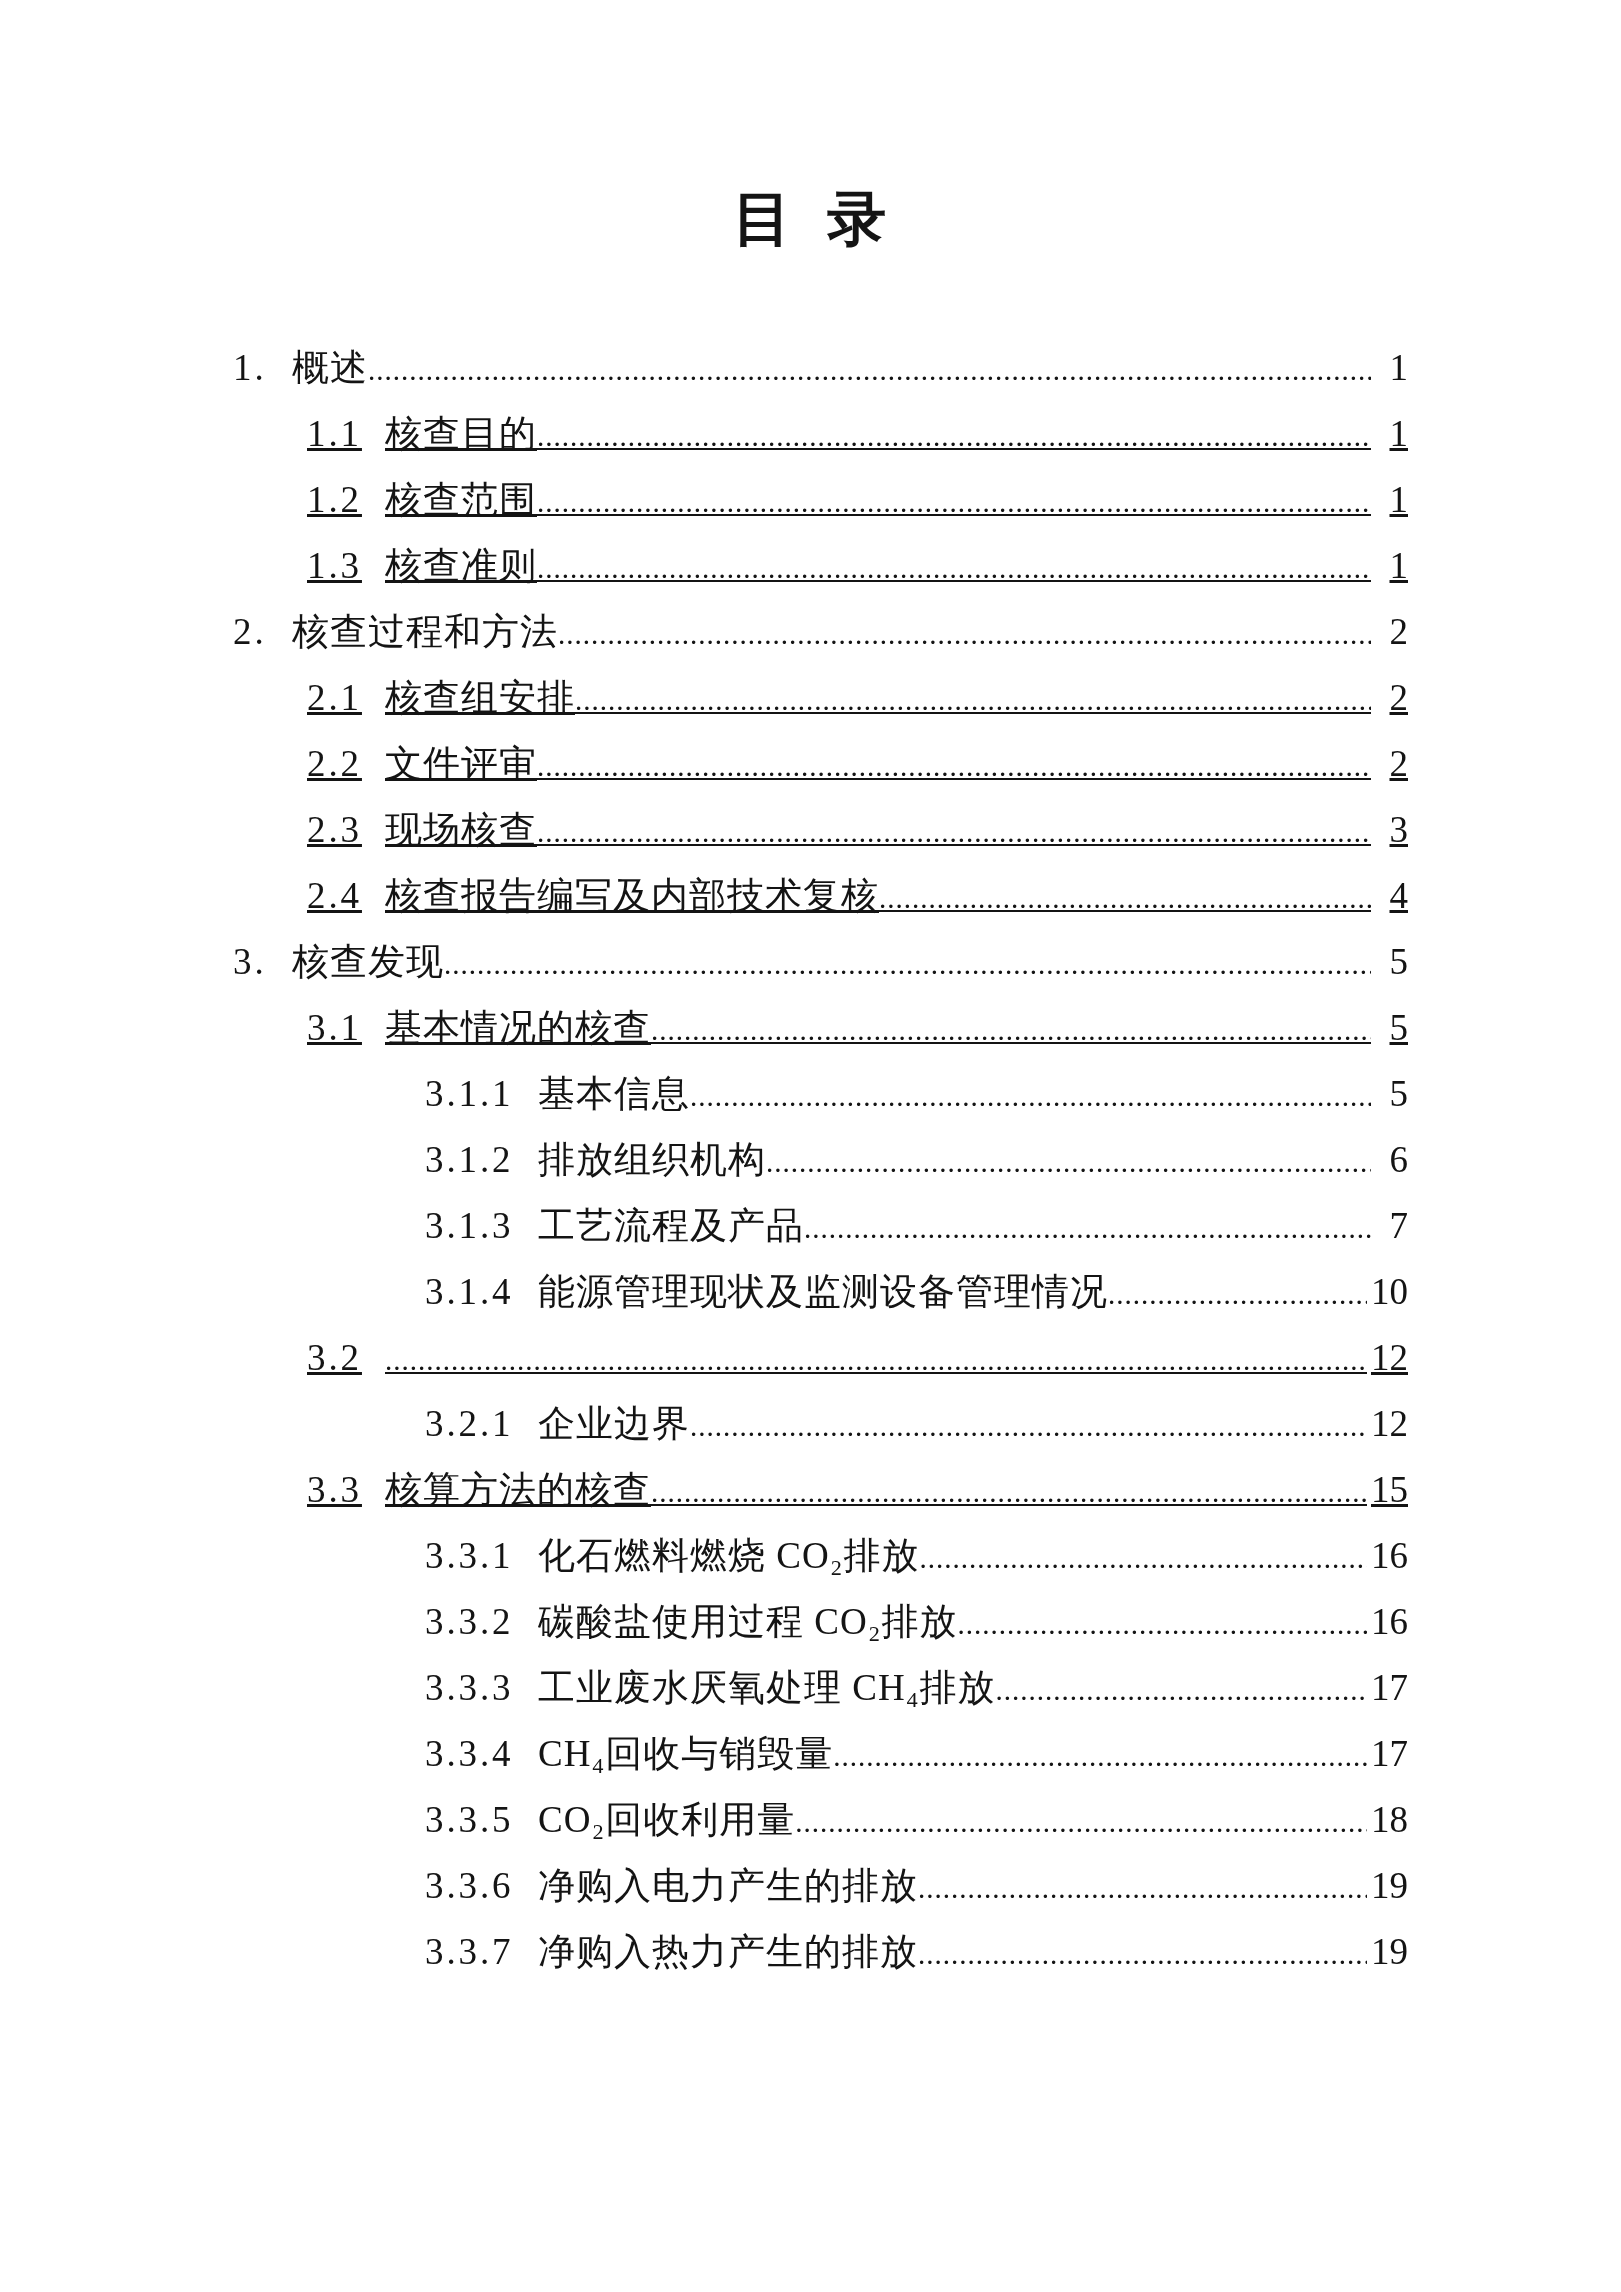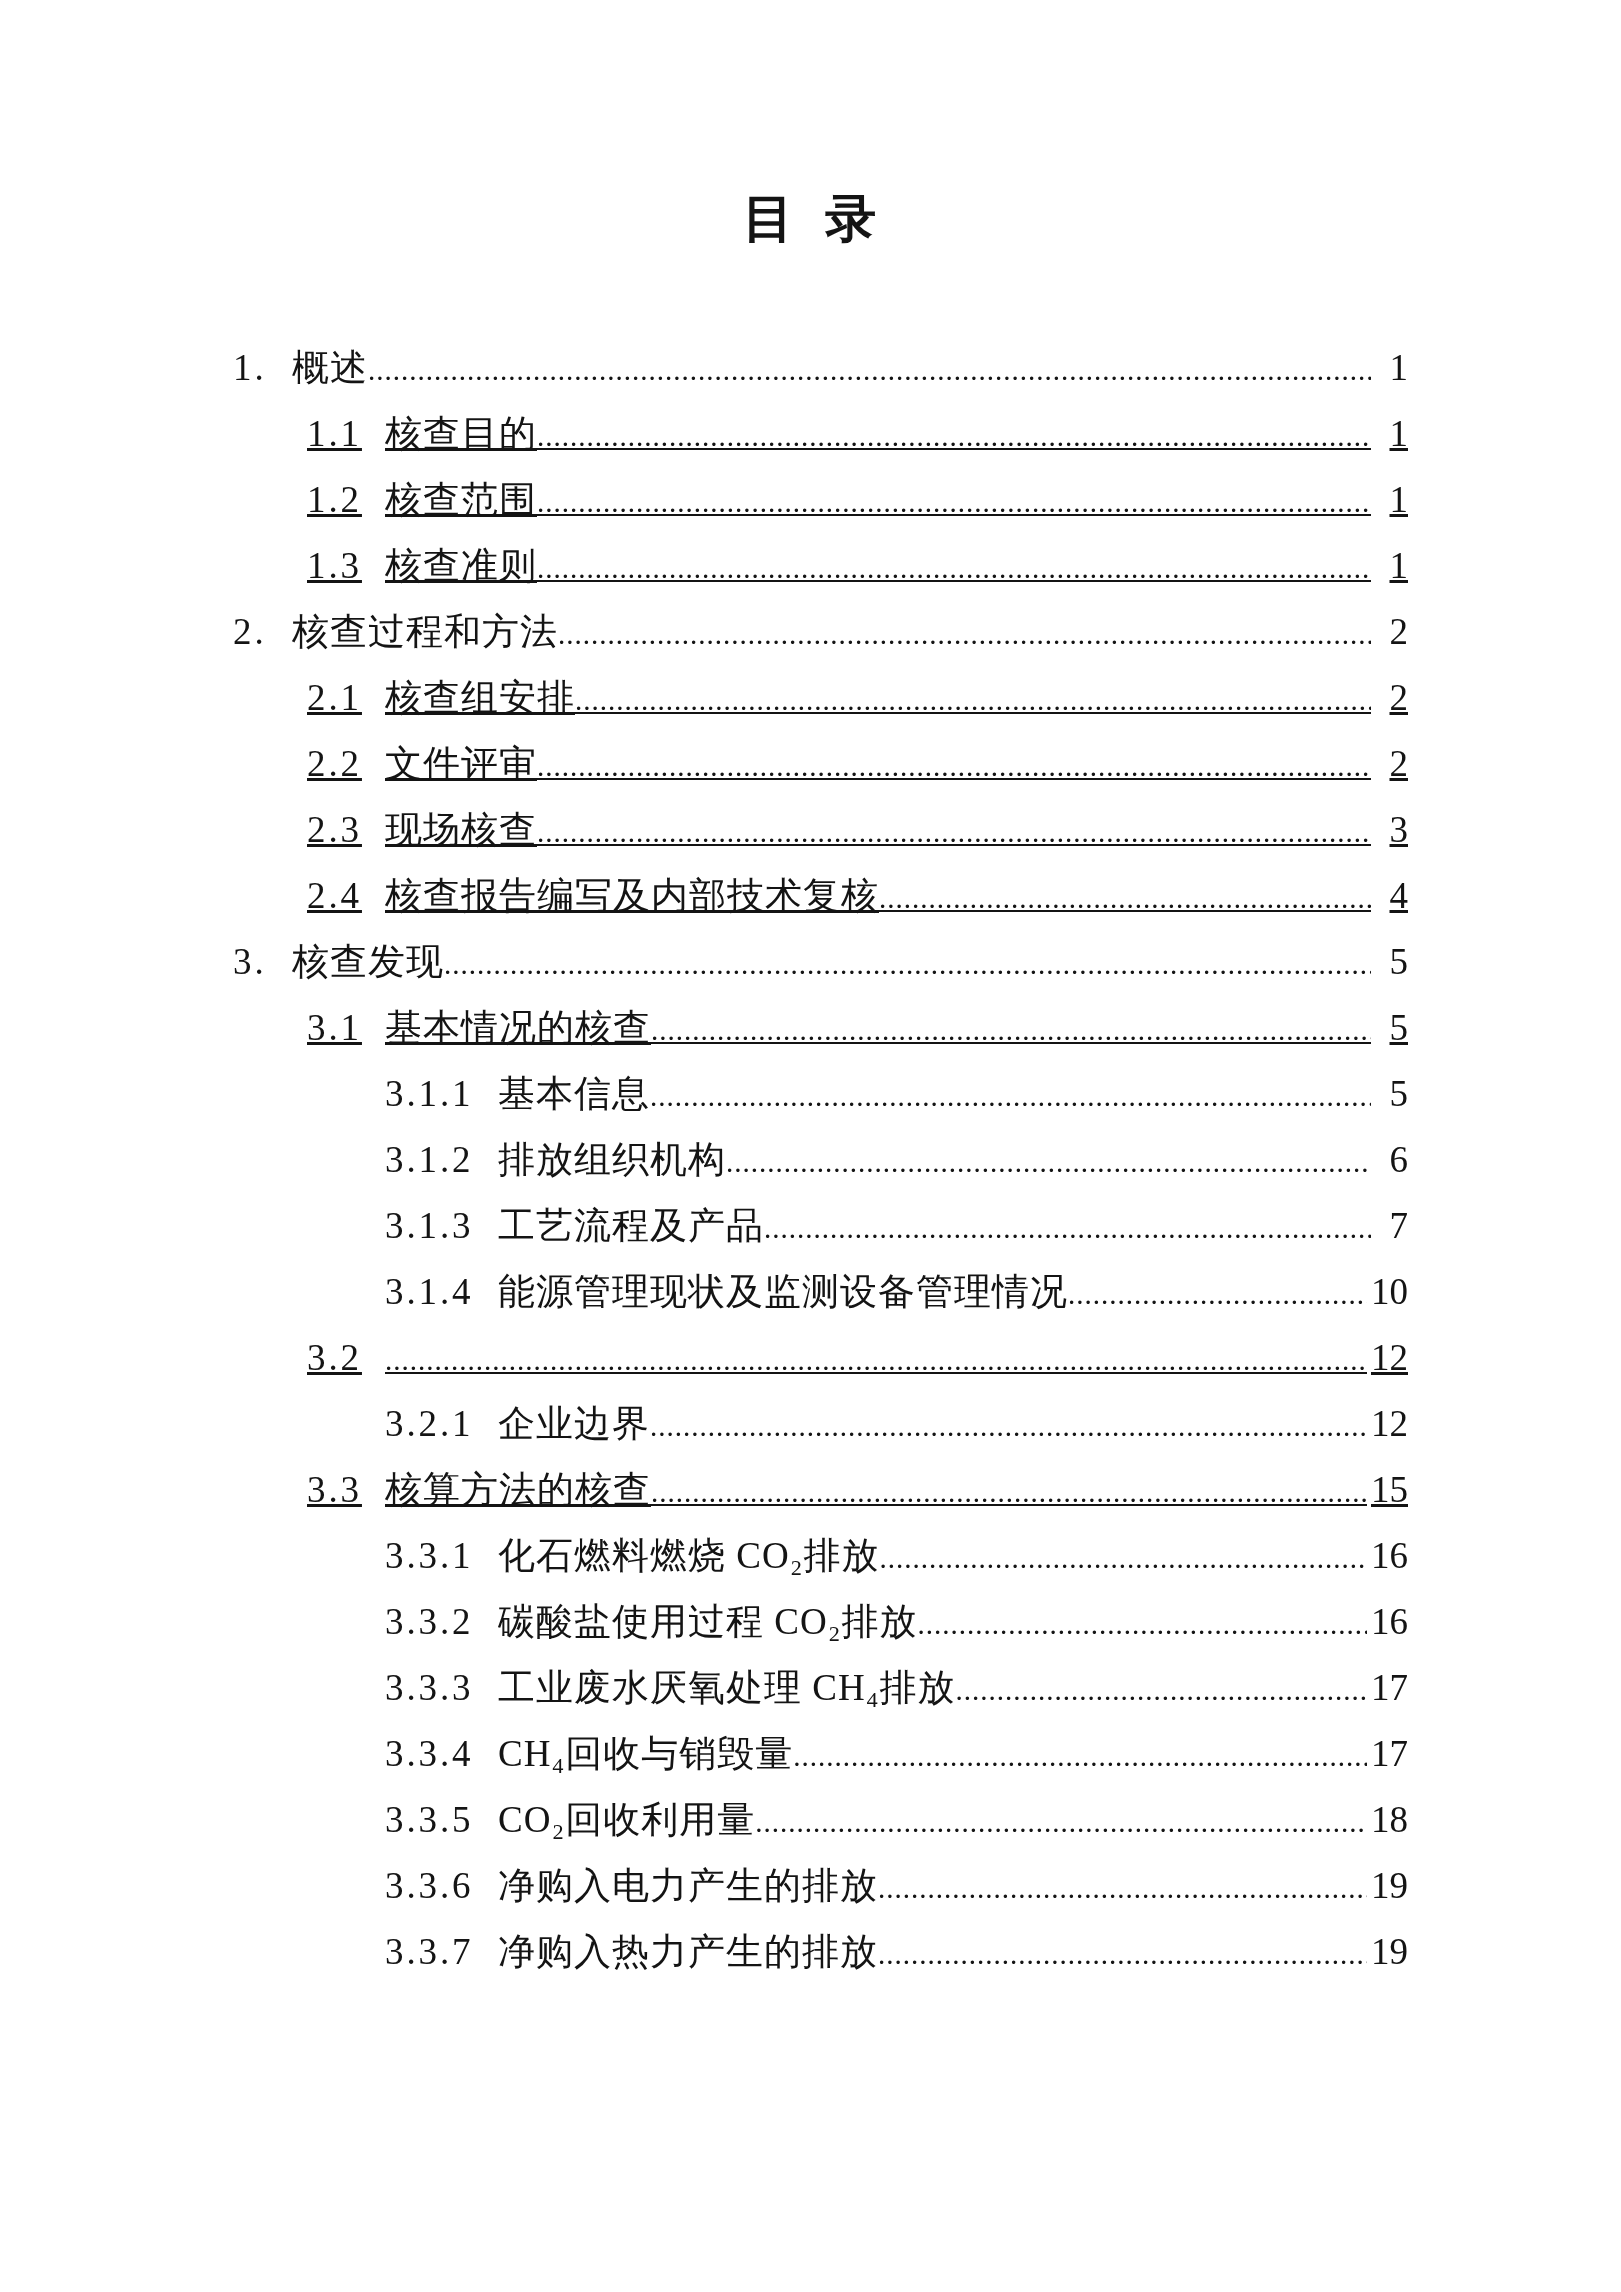--- a/index.html
+++ b/index.html
@@ -9,21 +9,21 @@
     background: #ffffff;
     color: #141414;
     font-family: "Liberation Serif", "DejaVu Serif", serif;
     position: relative;
     overflow: hidden;
   }
   .doc-title {
     margin: 0;
     padding-top: 188px;
     line-height: 63px;
-    font-size: 51px;
+    font-size: 59px;
     font-weight: bold;
     text-align: center;
     white-space: pre;
     letter-spacing: 2px;
   }
   .toc {
     margin-top: 84px;
     padding-right: 213px;
   }
   .toc-row {
@@ -36,21 +36,21 @@
   }
   .lvl1 { padding-left: 233px; }
   .lvl2 { padding-left: 307px; text-decoration: underline; }
   .lvl3 { padding-left: 385px; }
   .num {
     flex: 0 0 auto;
     letter-spacing: 2.9px;
   }
   .lvl1 .num { min-width: 59px; }
   .lvl2 .num { min-width: 78px; }
-  .lvl3 .num { min-width: 113px; }
+  .lvl3 .num { min-width: 113px; margin-left: 40px; }
   .label {
     flex: 0 0 auto;
     letter-spacing: 1px;
   }
   .dots {
     flex: 1 1 auto;
     overflow: hidden;
     white-space: nowrap;
     font-size: 29px;
     letter-spacing: 1px;

